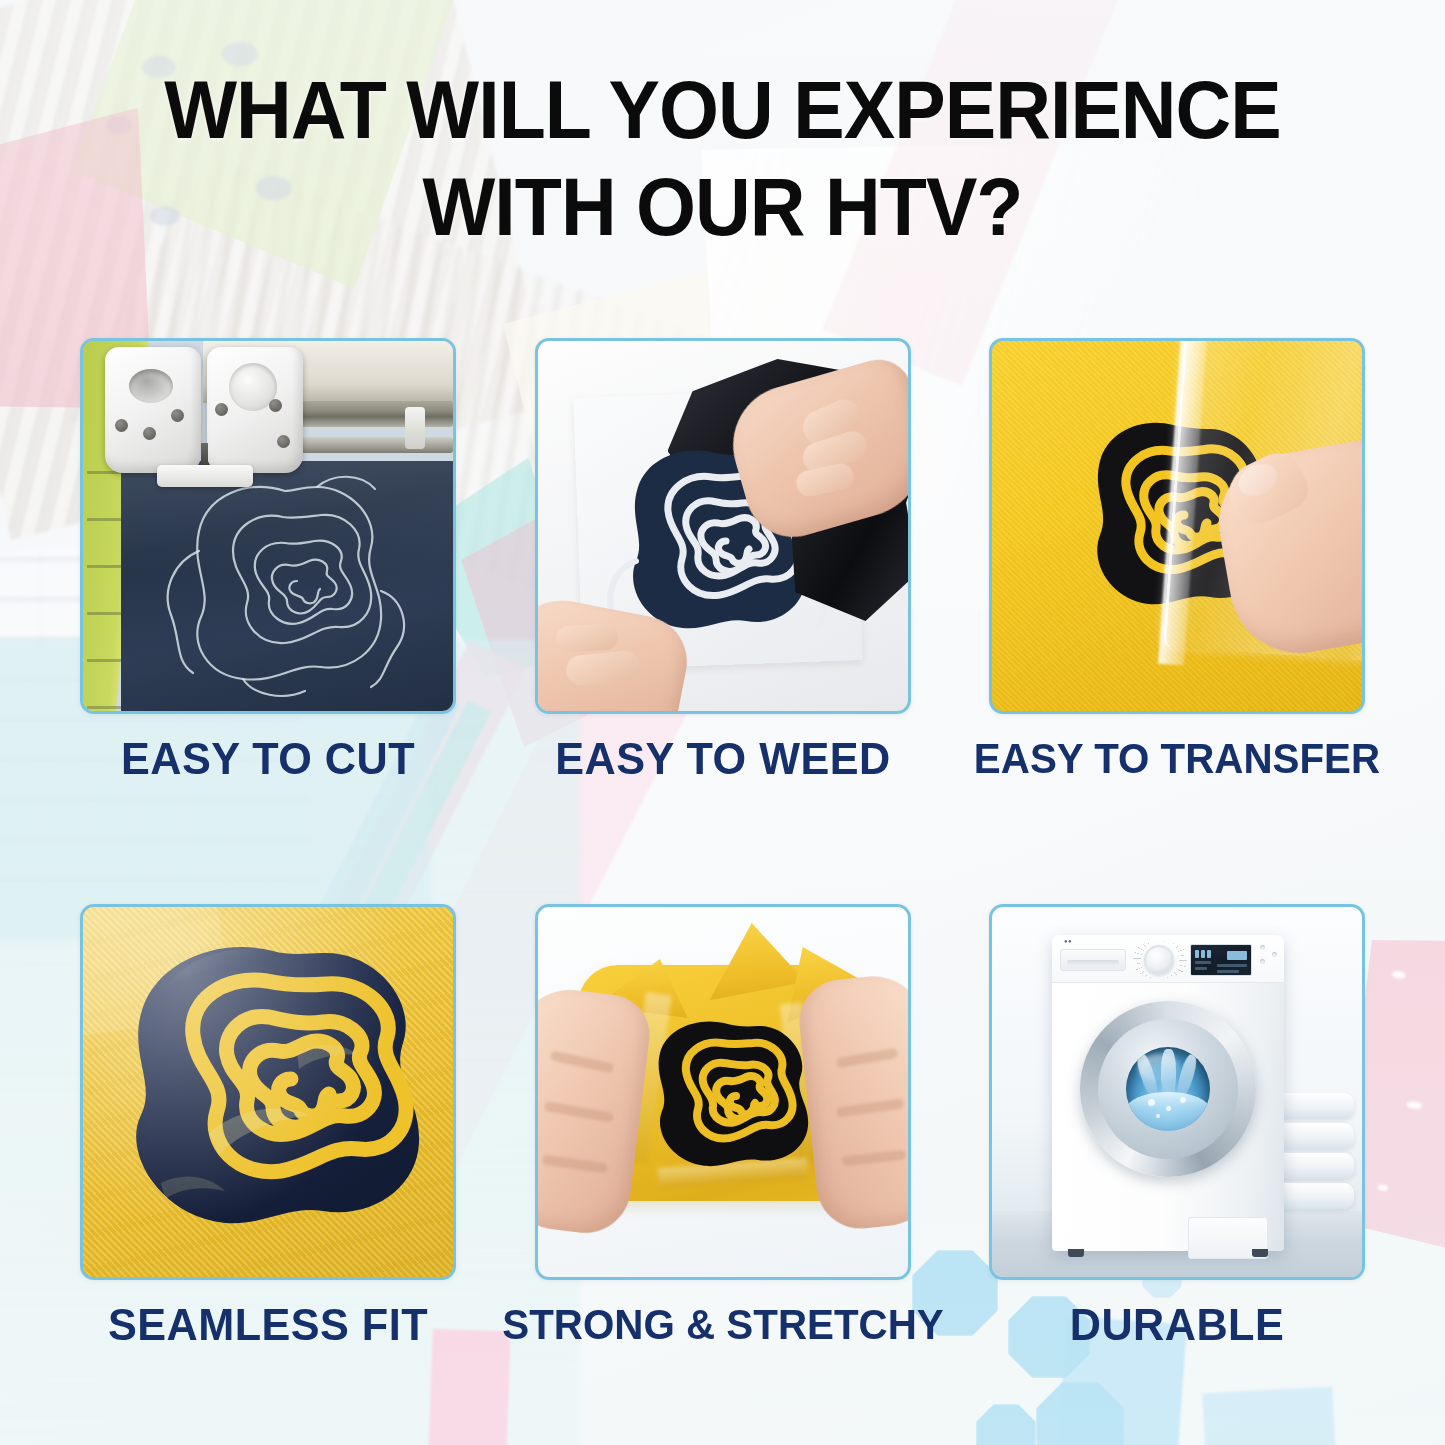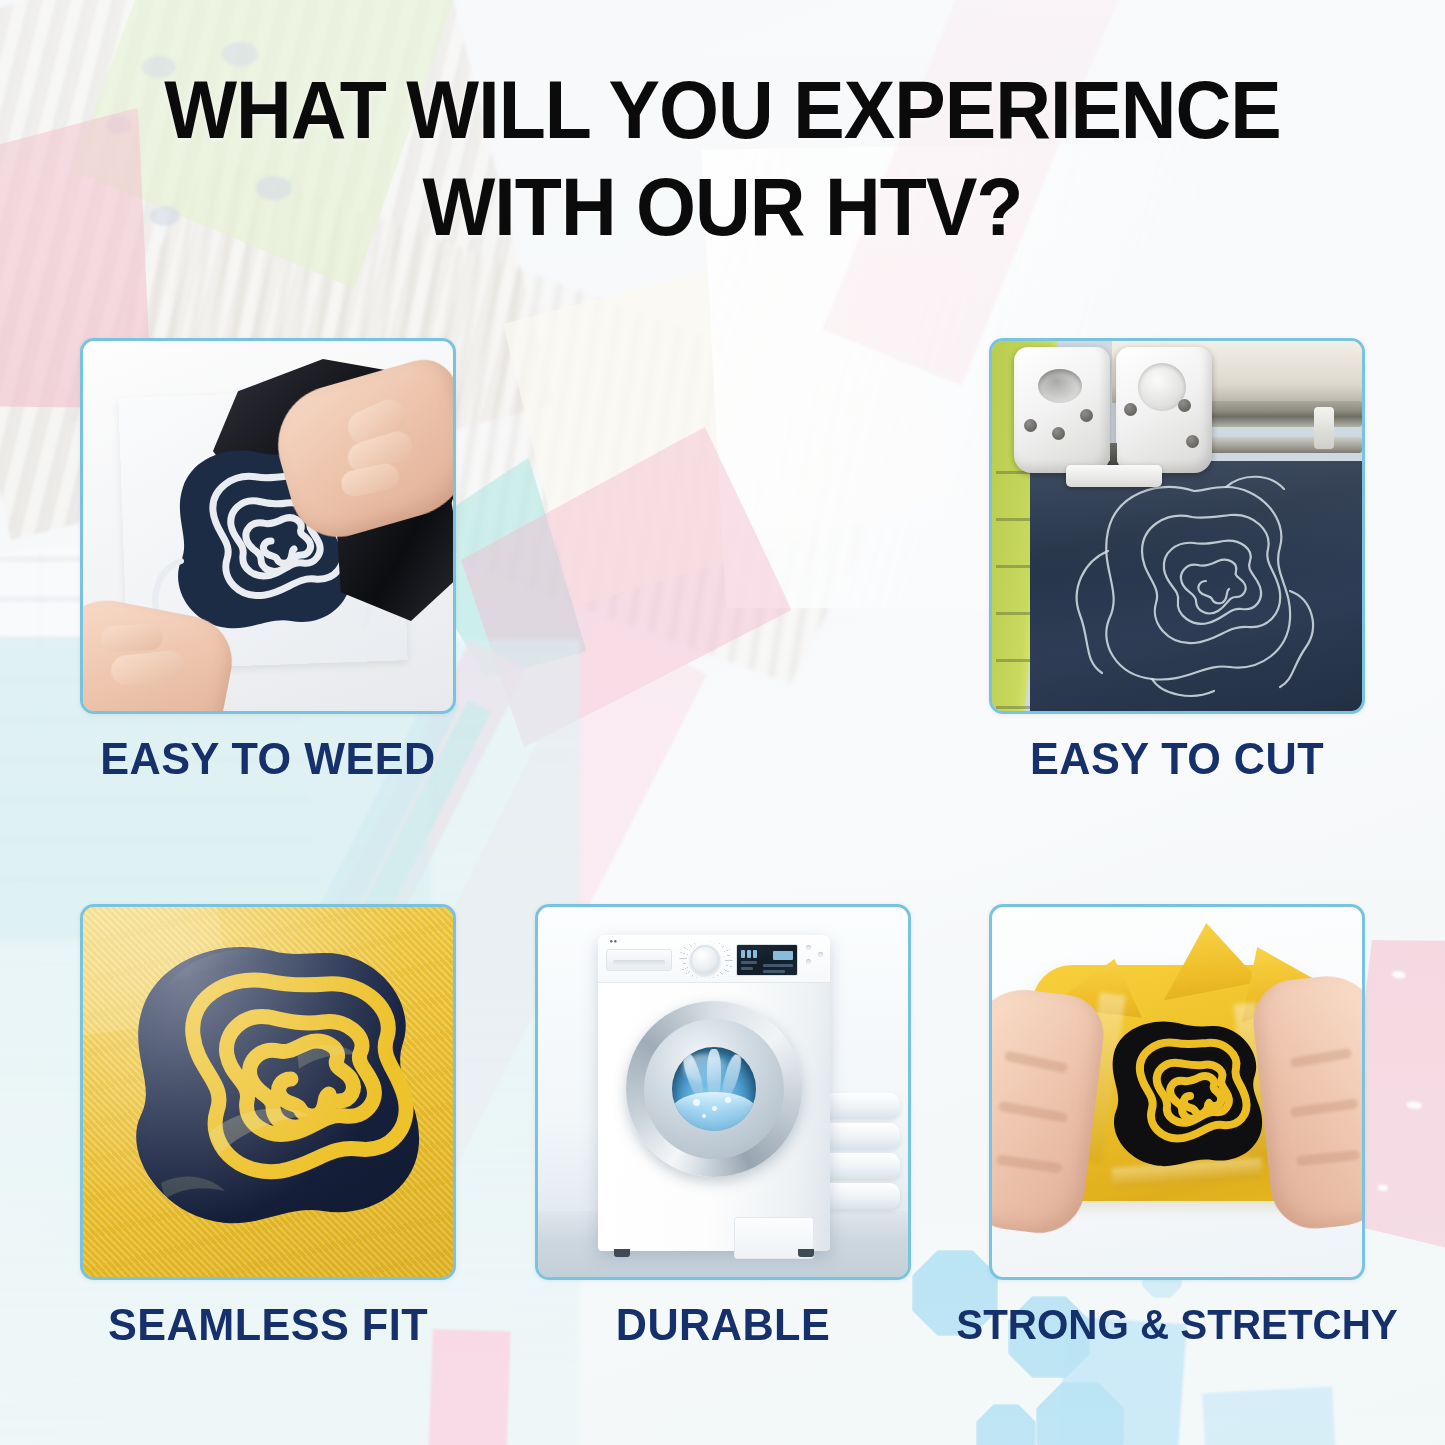--- a/index.html
+++ b/index.html
@@ -720,51 +720,20 @@
   <div class="content">
 
     <h1 class="headline">
       <span class="hl-line">WHAT WILL YOU EXPERIENCE</span>
       <span class="hl-line">WITH OUR HTV?</span>
     </h1>
 
     <div class="grid">
 
       <div class="grid-row">
-
-        <div class="cell">
-          <div class="panel p2">
-            <div class="carrier"></div>
-            <div class="waste"></div>
-
-            <svg class="rose-navy" viewBox="0 0 240 222">
-              <path d="M120 12 C88 4 52 16 42 46 C32 76 50 98 40 120 C30 144 46 178 80 186 C108 192 126 176 150 180 C180 186 208 166 210 138 C212 110 194 96 202 74 C210 48 184 14 152 14 C138 14 130 14 120 12 Z" fill="#1d2c45"></path>
-              <g fill="none" stroke="#e9edf1" stroke-width="7" stroke-linejoin="round" stroke-linecap="round">
-                <path d="M116 36 C92 32 70 48 72 70 C74 92 92 100 86 118 C80 138 98 158 124 154 C146 150 156 136 174 138 C194 140 206 124 202 106 C198 88 186 80 190 66 C194 50 176 32 154 34 C138 36 128 38 116 36 Z"></path>
-                <path d="M116 60 C100 58 88 70 90 84 C92 98 104 102 102 114 C100 128 114 138 130 134 C144 130 150 120 162 122 C174 124 182 112 178 102 C174 92 166 88 170 80 C174 70 160 60 146 62 C134 64 126 62 116 60 Z"></path>
-                <path d="M122 82 C110 80 102 90 106 100 C110 110 120 110 120 118 C120 128 132 134 142 128 C152 122 152 114 160 114 C168 114 172 106 168 100 C164 94 158 94 160 88 C162 80 152 74 142 78 C134 82 128 84 122 82 Z"></path>
-                <path d="M130 100 C124 100 120 106 124 111 C128 116 134 114 136 118 C138 123 146 124 149 119 C152 114 150 110 153 108"></path>
-              </g>
-              <path d="M40 120 C18 128 8 154 18 178 C28 202 24 216 40 218" fill="none" stroke="#e9edf1" stroke-width="6" stroke-linecap="round"></path>
-              <path d="M210 138 C228 144 234 168 222 186" fill="none" stroke="#e9edf1" stroke-width="6" stroke-linecap="round"></path>
-            </svg>
-
-            <div class="waste2"></div>
-
-            <div class="hand-top"></div>
-            <div class="finger-t" style="right:46px;top:64px;width:60px;height:34px;transform:rotate(-24deg);"></div>
-            <div class="finger-t" style="right:40px;top:96px;width:66px;height:30px;transform:rotate(-18deg);"></div>
-            <div class="finger-t" style="right:54px;top:126px;width:58px;height:26px;transform:rotate(-12deg);"></div>
-
-            <div class="hand-bot"></div>
-            <div class="finger-t" style="left:28px;bottom:28px;width:74px;height:30px;transform:rotate(-6deg);"></div>
-            <div class="finger-t" style="left:18px;bottom:60px;width:62px;height:26px;transform:rotate(-3deg);"></div>
-          </div>
-          <div class="caption">EASY TO WEED</div>
-        </div>
 
         <div class="cell">
           <div class="panel p1">
             <div class="mat"></div>
             <div class="mat-ruler"></div>
             <div class="vinyl"></div>
             <div class="bg-strip-top"></div>
             <div class="rail"></div>
             <div class="rail2"></div>
             <div class="roller"></div>
@@ -796,20 +765,73 @@
                 <div class="screw" style="left:62px;top:52px;"></div>
                 <div class="screw" style="left:70px;top:88px;"></div>
               </div>
               <div class="blade"></div>
               <div class="foot"></div>
             </div>
           </div>
           <div class="caption">EASY TO CUT</div>
         </div>
 
+        <div class="cell">
+          <div class="panel p2">
+            <div class="carrier"></div>
+            <div class="waste"></div>
+
+            <svg class="rose-navy" viewBox="0 0 240 222">
+              <path d="M120 12 C88 4 52 16 42 46 C32 76 50 98 40 120 C30 144 46 178 80 186 C108 192 126 176 150 180 C180 186 208 166 210 138 C212 110 194 96 202 74 C210 48 184 14 152 14 C138 14 130 14 120 12 Z" fill="#1d2c45"></path>
+              <g fill="none" stroke="#e9edf1" stroke-width="7" stroke-linejoin="round" stroke-linecap="round">
+                <path d="M116 36 C92 32 70 48 72 70 C74 92 92 100 86 118 C80 138 98 158 124 154 C146 150 156 136 174 138 C194 140 206 124 202 106 C198 88 186 80 190 66 C194 50 176 32 154 34 C138 36 128 38 116 36 Z"></path>
+                <path d="M116 60 C100 58 88 70 90 84 C92 98 104 102 102 114 C100 128 114 138 130 134 C144 130 150 120 162 122 C174 124 182 112 178 102 C174 92 166 88 170 80 C174 70 160 60 146 62 C134 64 126 62 116 60 Z"></path>
+                <path d="M122 82 C110 80 102 90 106 100 C110 110 120 110 120 118 C120 128 132 134 142 128 C152 122 152 114 160 114 C168 114 172 106 168 100 C164 94 158 94 160 88 C162 80 152 74 142 78 C134 82 128 84 122 82 Z"></path>
+                <path d="M130 100 C124 100 120 106 124 111 C128 116 134 114 136 118 C138 123 146 124 149 119 C152 114 150 110 153 108"></path>
+              </g>
+              <path d="M40 120 C18 128 8 154 18 178 C28 202 24 216 40 218" fill="none" stroke="#e9edf1" stroke-width="6" stroke-linecap="round"></path>
+              <path d="M210 138 C228 144 234 168 222 186" fill="none" stroke="#e9edf1" stroke-width="6" stroke-linecap="round"></path>
+            </svg>
+
+            <div class="waste2"></div>
+
+            <div class="hand-top"></div>
+            <div class="finger-t" style="right:46px;top:64px;width:60px;height:34px;transform:rotate(-24deg);"></div>
+            <div class="finger-t" style="right:40px;top:96px;width:66px;height:30px;transform:rotate(-18deg);"></div>
+            <div class="finger-t" style="right:54px;top:126px;width:58px;height:26px;transform:rotate(-12deg);"></div>
+
+            <div class="hand-bot"></div>
+            <div class="finger-t" style="left:28px;bottom:28px;width:74px;height:30px;transform:rotate(-6deg);"></div>
+            <div class="finger-t" style="left:18px;bottom:60px;width:62px;height:26px;transform:rotate(-3deg);"></div>
+          </div>
+          <div class="caption">EASY TO WEED</div>
+        </div>
+
+        <div class="cell">
+          <div class="panel p3">
+            <div class="cloth-tex"></div>
+
+            <svg class="rose-black" viewBox="0 0 250 234">
+              <path d="M125 10 C94 2 60 16 52 46 C44 76 62 96 52 120 C42 146 60 180 94 188 C120 194 138 178 162 182 C192 188 218 168 220 140 C222 112 204 98 212 76 C220 50 194 14 162 14 C148 14 135 12 125 10 Z" fill="#121215"></path>
+              <g fill="none" stroke="#f3c41f" stroke-width="9" stroke-linejoin="round" stroke-linecap="round">
+                <path d="M122 36 C98 32 76 48 78 70 C80 92 98 100 92 118 C86 138 104 158 130 154 C152 150 162 136 180 138 C200 140 212 124 208 106 C204 88 192 80 196 66 C200 50 182 32 160 34 C144 36 134 38 122 36 Z"></path>
+                <path d="M122 60 C106 58 94 70 96 84 C98 98 110 102 108 114 C106 128 120 138 136 134 C150 130 156 120 168 122 C180 124 188 112 184 102 C180 92 172 88 176 80 C180 70 166 60 152 62 C140 64 132 62 122 60 Z"></path>
+                <path d="M128 82 C116 80 108 90 112 100 C116 110 126 110 126 118 C126 128 138 134 148 128 C158 122 158 114 166 114 C174 114 178 106 174 100 C170 94 164 94 166 88 C168 80 158 74 148 78 C140 82 134 84 128 82 Z"></path>
+                <path d="M136 100 C130 100 126 106 130 111 C134 116 140 114 142 118 C144 123 152 124 155 119 C158 114 156 110 159 108"></path>
+              </g>
+            </svg>
+
+            <div class="film-curl"></div>
+            <div class="film"></div>
+            <div class="hand"></div>
+            <div class="thumb"></div>
+            <div class="nail"></div>
+          </div>
+          <div class="caption tight">EASY TO TRANSFER</div>
+        </div>
 
       </div>
 
       <div class="grid-row" style="margin-top:100px;">
 
         <div class="cell">
           <div class="panel p4">
             <div class="twill"></div>
             <div class="corner-fold"></div>
 
@@ -838,20 +860,53 @@
               </g>
 
               <path d="M108 200 C132 178 176 168 208 182 C176 186 140 198 118 222 Z" fill="rgba(230,226,170,0.28)"></path>
               <path d="M196 120 C216 108 244 110 256 122 C232 120 212 126 198 136 Z" fill="rgba(225,220,160,0.22)"></path>
               <path d="M60 250 C84 238 110 244 124 258 C100 252 78 256 64 266 Z" fill="rgba(225,220,160,0.18)"></path>
             </svg>
 
             <div class="sheen"></div>
           </div>
           <div class="caption">SEAMLESS FIT</div>
+        </div>
+
+        <div class="cell">
+          <div class="panel p6">
+            <div class="shirt"></div>
+            <div class="peak" style="left:172px;top:16px;width:96px;height:84px;clip-path:polygon(44% 0%,100% 70%,0% 92%);"></div>
+            <div class="peak" style="left:58px;top:52px;width:92px;height:70px;clip-path:polygon(70% 0%,100% 84%,0% 68%);"></div>
+            <div class="peak" style="left:246px;top:40px;width:96px;height:80px;clip-path:polygon(20% 0%,100% 54%,4% 94%);"></div>
+            <div class="shirt-fold" style="left:96px;top:86px;width:26px;height:170px;transform:rotate(8deg);"></div>
+            <div class="shirt-fold" style="left:250px;top:96px;width:22px;height:160px;transform:rotate(-6deg);"></div>
+            <div class="shirt-fold" style="left:120px;top:256px;width:150px;height:20px;transform:rotate(-4deg);"></div>
+
+            <svg class="rose-black2" viewBox="0 0 216 176">
+              <path d="M108 8 C80 2 50 14 44 38 C38 62 54 78 46 96 C38 116 54 144 84 150 C106 155 122 142 142 145 C168 149 190 133 192 111 C194 89 178 78 185 60 C192 39 170 10 142 11 C128 12 118 11 108 8 Z" fill="#0f0f12"></path>
+              <g fill="none" stroke="#edbe24" stroke-width="8" stroke-linejoin="round" stroke-linecap="round">
+                <path d="M106 28 C86 25 68 38 70 56 C72 74 86 80 82 94 C77 110 92 126 113 123 C131 120 139 108 153 110 C169 112 179 99 176 85 C173 70 163 64 166 53 C169 40 155 26 137 28 C124 29 116 30 106 28 Z"></path>
+                <path d="M108 48 C95 46 85 56 87 67 C89 78 98 81 97 91 C95 102 107 110 119 107 C130 104 135 96 145 97 C155 99 161 89 158 81 C155 73 149 70 152 63 C155 55 144 48 133 50 C123 51 116 49 108 48 Z"></path>
+                <path d="M114 66 C104 64 98 72 101 80 C104 88 112 88 112 94 C112 102 121 107 129 102 C137 97 137 91 144 91 C150 91 153 85 150 80 C147 75 142 75 144 70 C146 64 138 59 130 62 C124 65 119 67 114 66 Z"></path>
+                <path d="M120 81 C115 81 112 86 115 90 C118 94 123 92 125 96 C127 100 133 101 136 97 C139 93 137 90 139 88"></path>
+              </g>
+            </svg>
+
+            <div class="hand-l"></div>
+            <div class="fingerline" style="left:12px;top:150px;width:64px;height:10px;transform:rotate(12deg);"></div>
+            <div class="fingerline" style="left:6px;top:200px;width:70px;height:10px;transform:rotate(10deg);"></div>
+            <div class="fingerline" style="left:4px;top:252px;width:66px;height:10px;transform:rotate(8deg);"></div>
+
+            <div class="hand-r"></div>
+            <div class="fingerline" style="right:10px;top:146px;width:62px;height:10px;transform:rotate(-10deg);"></div>
+            <div class="fingerline" style="right:4px;top:196px;width:68px;height:10px;transform:rotate(-8deg);"></div>
+            <div class="fingerline" style="right:2px;top:246px;width:64px;height:10px;transform:rotate(-6deg);"></div>
+          </div>
+          <div class="caption tight">STRONG &amp; STRETCHY</div>
         </div>
 
         <div class="cell">
           <div class="panel p5">
             <div class="floor"></div>
 
             <div class="towels">
               <div class="towel" style="top:0;"></div>
               <div class="towel" style="top:30px;"></div>
               <div class="towel" style="top:60px;"></div>
@@ -896,49 +951,16 @@
               </div>
 
               <div class="hatch"></div>
               <div class="feet" style="left:16px;"></div>
               <div class="feet" style="right:16px;"></div>
             </div>
           </div>
           <div class="caption">DURABLE</div>
         </div>
 
-        <div class="cell">
-          <div class="panel p6">
-            <div class="shirt"></div>
-            <div class="peak" style="left:172px;top:16px;width:96px;height:84px;clip-path:polygon(44% 0%,100% 70%,0% 92%);"></div>
-            <div class="peak" style="left:58px;top:52px;width:92px;height:70px;clip-path:polygon(70% 0%,100% 84%,0% 68%);"></div>
-            <div class="peak" style="left:246px;top:40px;width:96px;height:80px;clip-path:polygon(20% 0%,100% 54%,4% 94%);"></div>
-            <div class="shirt-fold" style="left:96px;top:86px;width:26px;height:170px;transform:rotate(8deg);"></div>
-            <div class="shirt-fold" style="left:250px;top:96px;width:22px;height:160px;transform:rotate(-6deg);"></div>
-            <div class="shirt-fold" style="left:120px;top:256px;width:150px;height:20px;transform:rotate(-4deg);"></div>
-
-            <svg class="rose-black2" viewBox="0 0 216 176">
-              <path d="M108 8 C80 2 50 14 44 38 C38 62 54 78 46 96 C38 116 54 144 84 150 C106 155 122 142 142 145 C168 149 190 133 192 111 C194 89 178 78 185 60 C192 39 170 10 142 11 C128 12 118 11 108 8 Z" fill="#0f0f12"></path>
-              <g fill="none" stroke="#edbe24" stroke-width="8" stroke-linejoin="round" stroke-linecap="round">
-                <path d="M106 28 C86 25 68 38 70 56 C72 74 86 80 82 94 C77 110 92 126 113 123 C131 120 139 108 153 110 C169 112 179 99 176 85 C173 70 163 64 166 53 C169 40 155 26 137 28 C124 29 116 30 106 28 Z"></path>
-                <path d="M108 48 C95 46 85 56 87 67 C89 78 98 81 97 91 C95 102 107 110 119 107 C130 104 135 96 145 97 C155 99 161 89 158 81 C155 73 149 70 152 63 C155 55 144 48 133 50 C123 51 116 49 108 48 Z"></path>
-                <path d="M114 66 C104 64 98 72 101 80 C104 88 112 88 112 94 C112 102 121 107 129 102 C137 97 137 91 144 91 C150 91 153 85 150 80 C147 75 142 75 144 70 C146 64 138 59 130 62 C124 65 119 67 114 66 Z"></path>
-                <path d="M120 81 C115 81 112 86 115 90 C118 94 123 92 125 96 C127 100 133 101 136 97 C139 93 137 90 139 88"></path>
-              </g>
-            </svg>
-
-            <div class="hand-l"></div>
-            <div class="fingerline" style="left:12px;top:150px;width:64px;height:10px;transform:rotate(12deg);"></div>
-            <div class="fingerline" style="left:6px;top:200px;width:70px;height:10px;transform:rotate(10deg);"></div>
-            <div class="fingerline" style="left:4px;top:252px;width:66px;height:10px;transform:rotate(8deg);"></div>
-
-            <div class="hand-r"></div>
-            <div class="fingerline" style="right:10px;top:146px;width:62px;height:10px;transform:rotate(-10deg);"></div>
-            <div class="fingerline" style="right:4px;top:196px;width:68px;height:10px;transform:rotate(-8deg);"></div>
-            <div class="fingerline" style="right:2px;top:246px;width:64px;height:10px;transform:rotate(-6deg);"></div>
-          </div>
-          <div class="caption tight">STRONG &amp; STRETCHY</div>
-        </div>
-
       </div>
     </div>
   </div>
 </div>
 
 </body></html>

